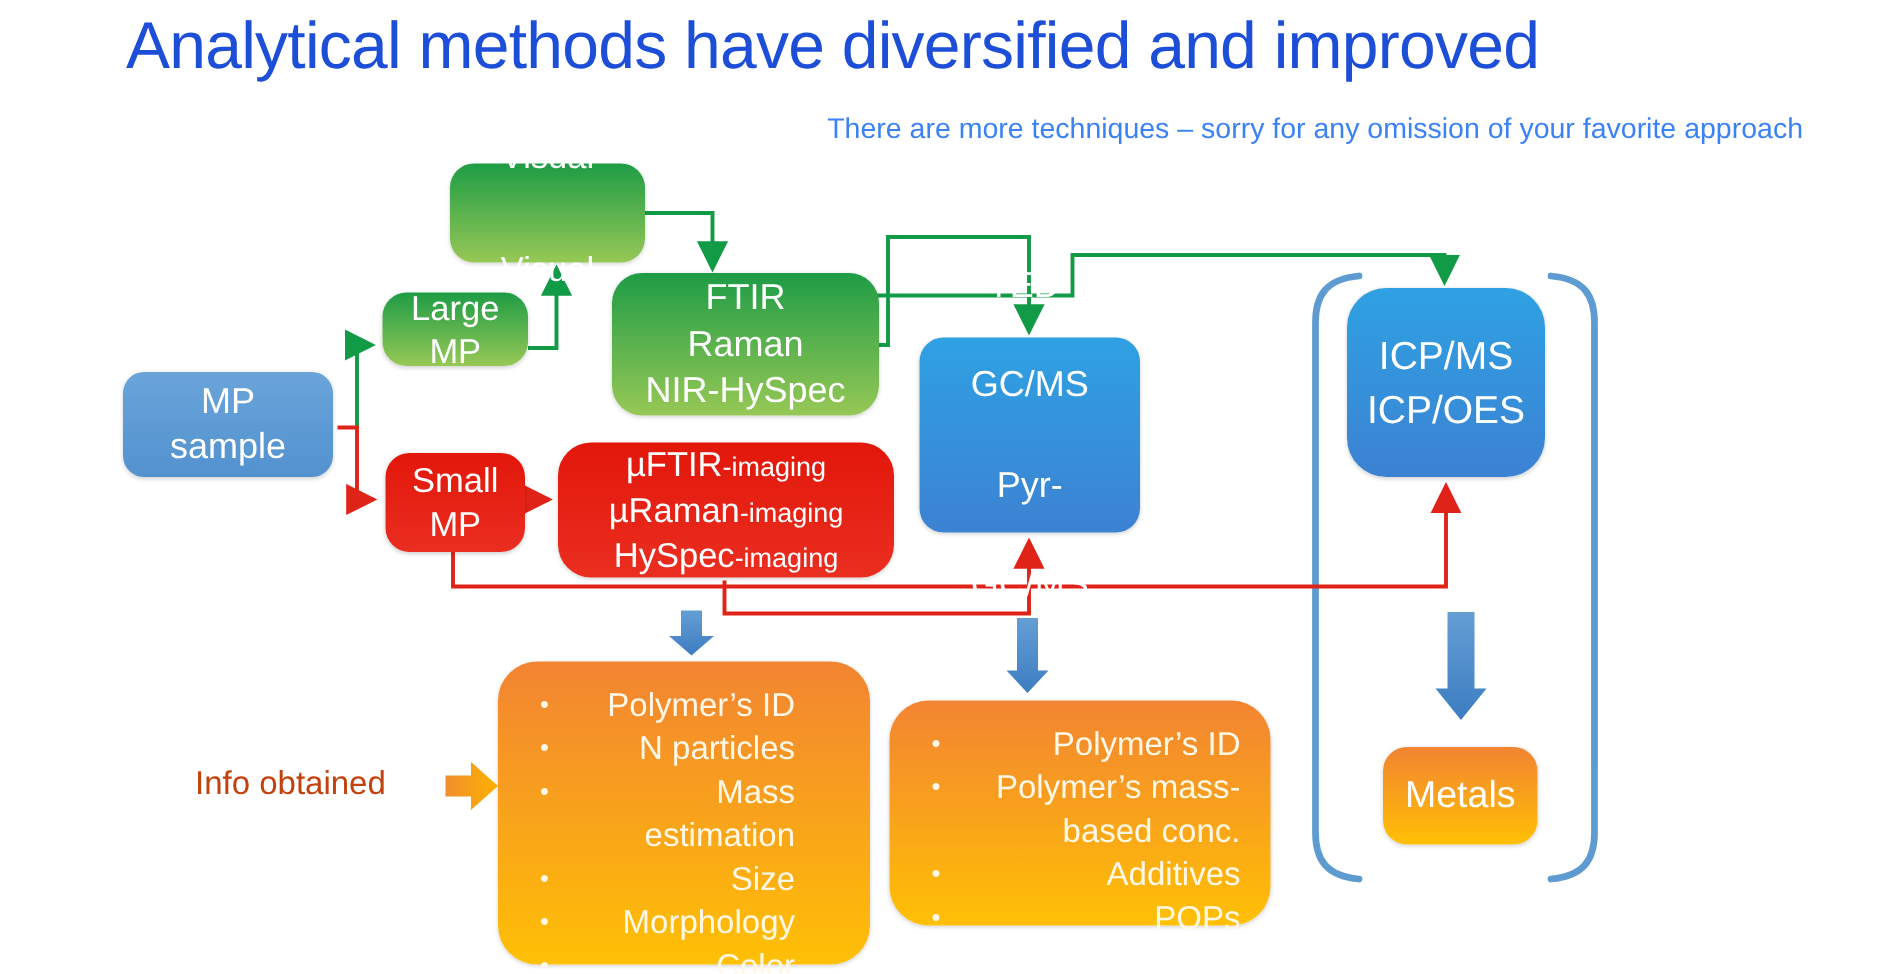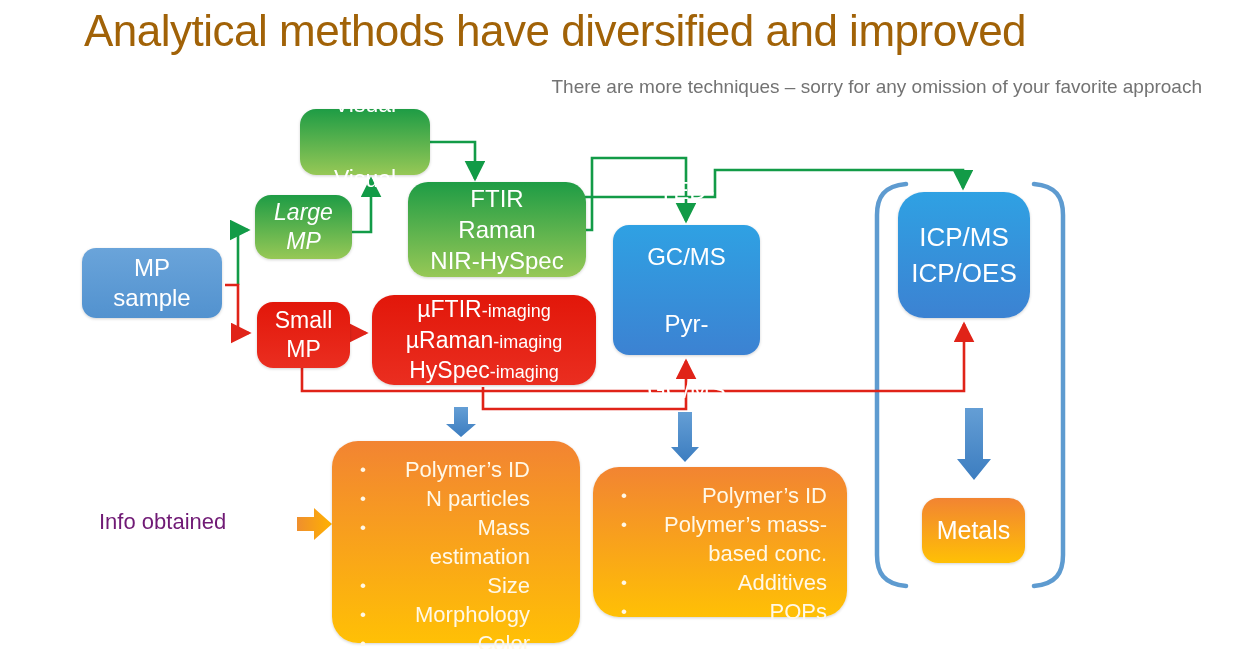--- a/index.html
+++ b/index.html
@@ -6,46 +6,46 @@
   .stage{
     position:relative;
     width:1258px;height:649px;
     background:#ffffff;
     overflow:hidden;
     font-family:"Liberation Sans", sans-serif;
   }
   .title{
     position:absolute;left:84px;top:6px;
     font-size:44px;font-weight:400;letter-spacing:-0.5px;
-    color:#a16207;white-space:nowrap;
+    color:#1d4ed8;white-space:nowrap;
   }
   .subtitle{
     position:absolute;left:0;right:56px;top:76px;
-    text-align:right;font-size:19px;color:#737373;white-space:nowrap;
+    text-align:right;font-size:19px;color:#3b82f6;white-space:nowrap;
   }
   .info-label{
-    position:absolute;left:99px;top:509px;
-    font-size:22px;color:#701a75;white-space:nowrap;
+    position:absolute;left:130px;top:509px;
+    font-size:22px;color:#c2410c;white-space:nowrap;
   }
   .node{
     position:absolute;display:flex;flex-direction:column;
     align-items:center;justify-content:center;
     color:#ffffff;text-align:center;
     box-shadow:0 1px 3px rgba(0,0,0,0.18);
     z-index:2;line-height:1.25;
   }
   .node .ln{display:block;}
   .blue-sample{background:linear-gradient(180deg,#6AA4DA 0%,#5292CF 100%);}
   .green{background:linear-gradient(180deg,#1E9C45 0%,#97C856 100%);}
   .red{background:linear-gradient(180deg,#E2170A 0%,#EA2E20 100%);}
   .blue{background:linear-gradient(180deg,#2FA1E3 0%,#3C82D2 100%);}
   .orange{background:linear-gradient(180deg,#F28432 0%,#FFC005 100%);text-align:right;}
 
   .mp-sample{left:82px;top:248px;width:140px;height:70px;border-radius:14px;font-size:24px;}
-  .large-mp{left:255px;top:195px;width:97px;height:64px;border-radius:16px;font-size:23px;font-style:italic;}
+  .large-mp{left:255px;top:195px;width:97px;height:49px;border-radius:16px;font-size:23px;}
   .small-mp{left:257px;top:302px;width:93px;height:66px;border-radius:16px;font-size:23px;}
   .visual-sorting{left:300px;top:109px;width:130px;height:66px;border-radius:16px;font-size:23px;gap:46px;}
   .spectroscopy{left:408px;top:182px;width:178px;height:95px;border-radius:20px;font-size:24px;line-height:1.3;}
   .imaging{left:372px;top:295px;width:224px;height:90px;border-radius:22px;font-size:23px;line-height:1.32;}
   .imaging .suffix{font-size:18px;}
   .thermal{left:613px;top:225px;width:147px;height:130px;border-radius:16px;font-size:24px;line-height:1.3;gap:35px;}
   .icp{left:898px;top:192px;width:132px;height:126px;border-radius:26px;font-size:26px;line-height:1.4;}
   .metals{left:922px;top:498px;width:103px;height:65px;border-radius:16px;font-size:25px;}
 
   .out-box{

